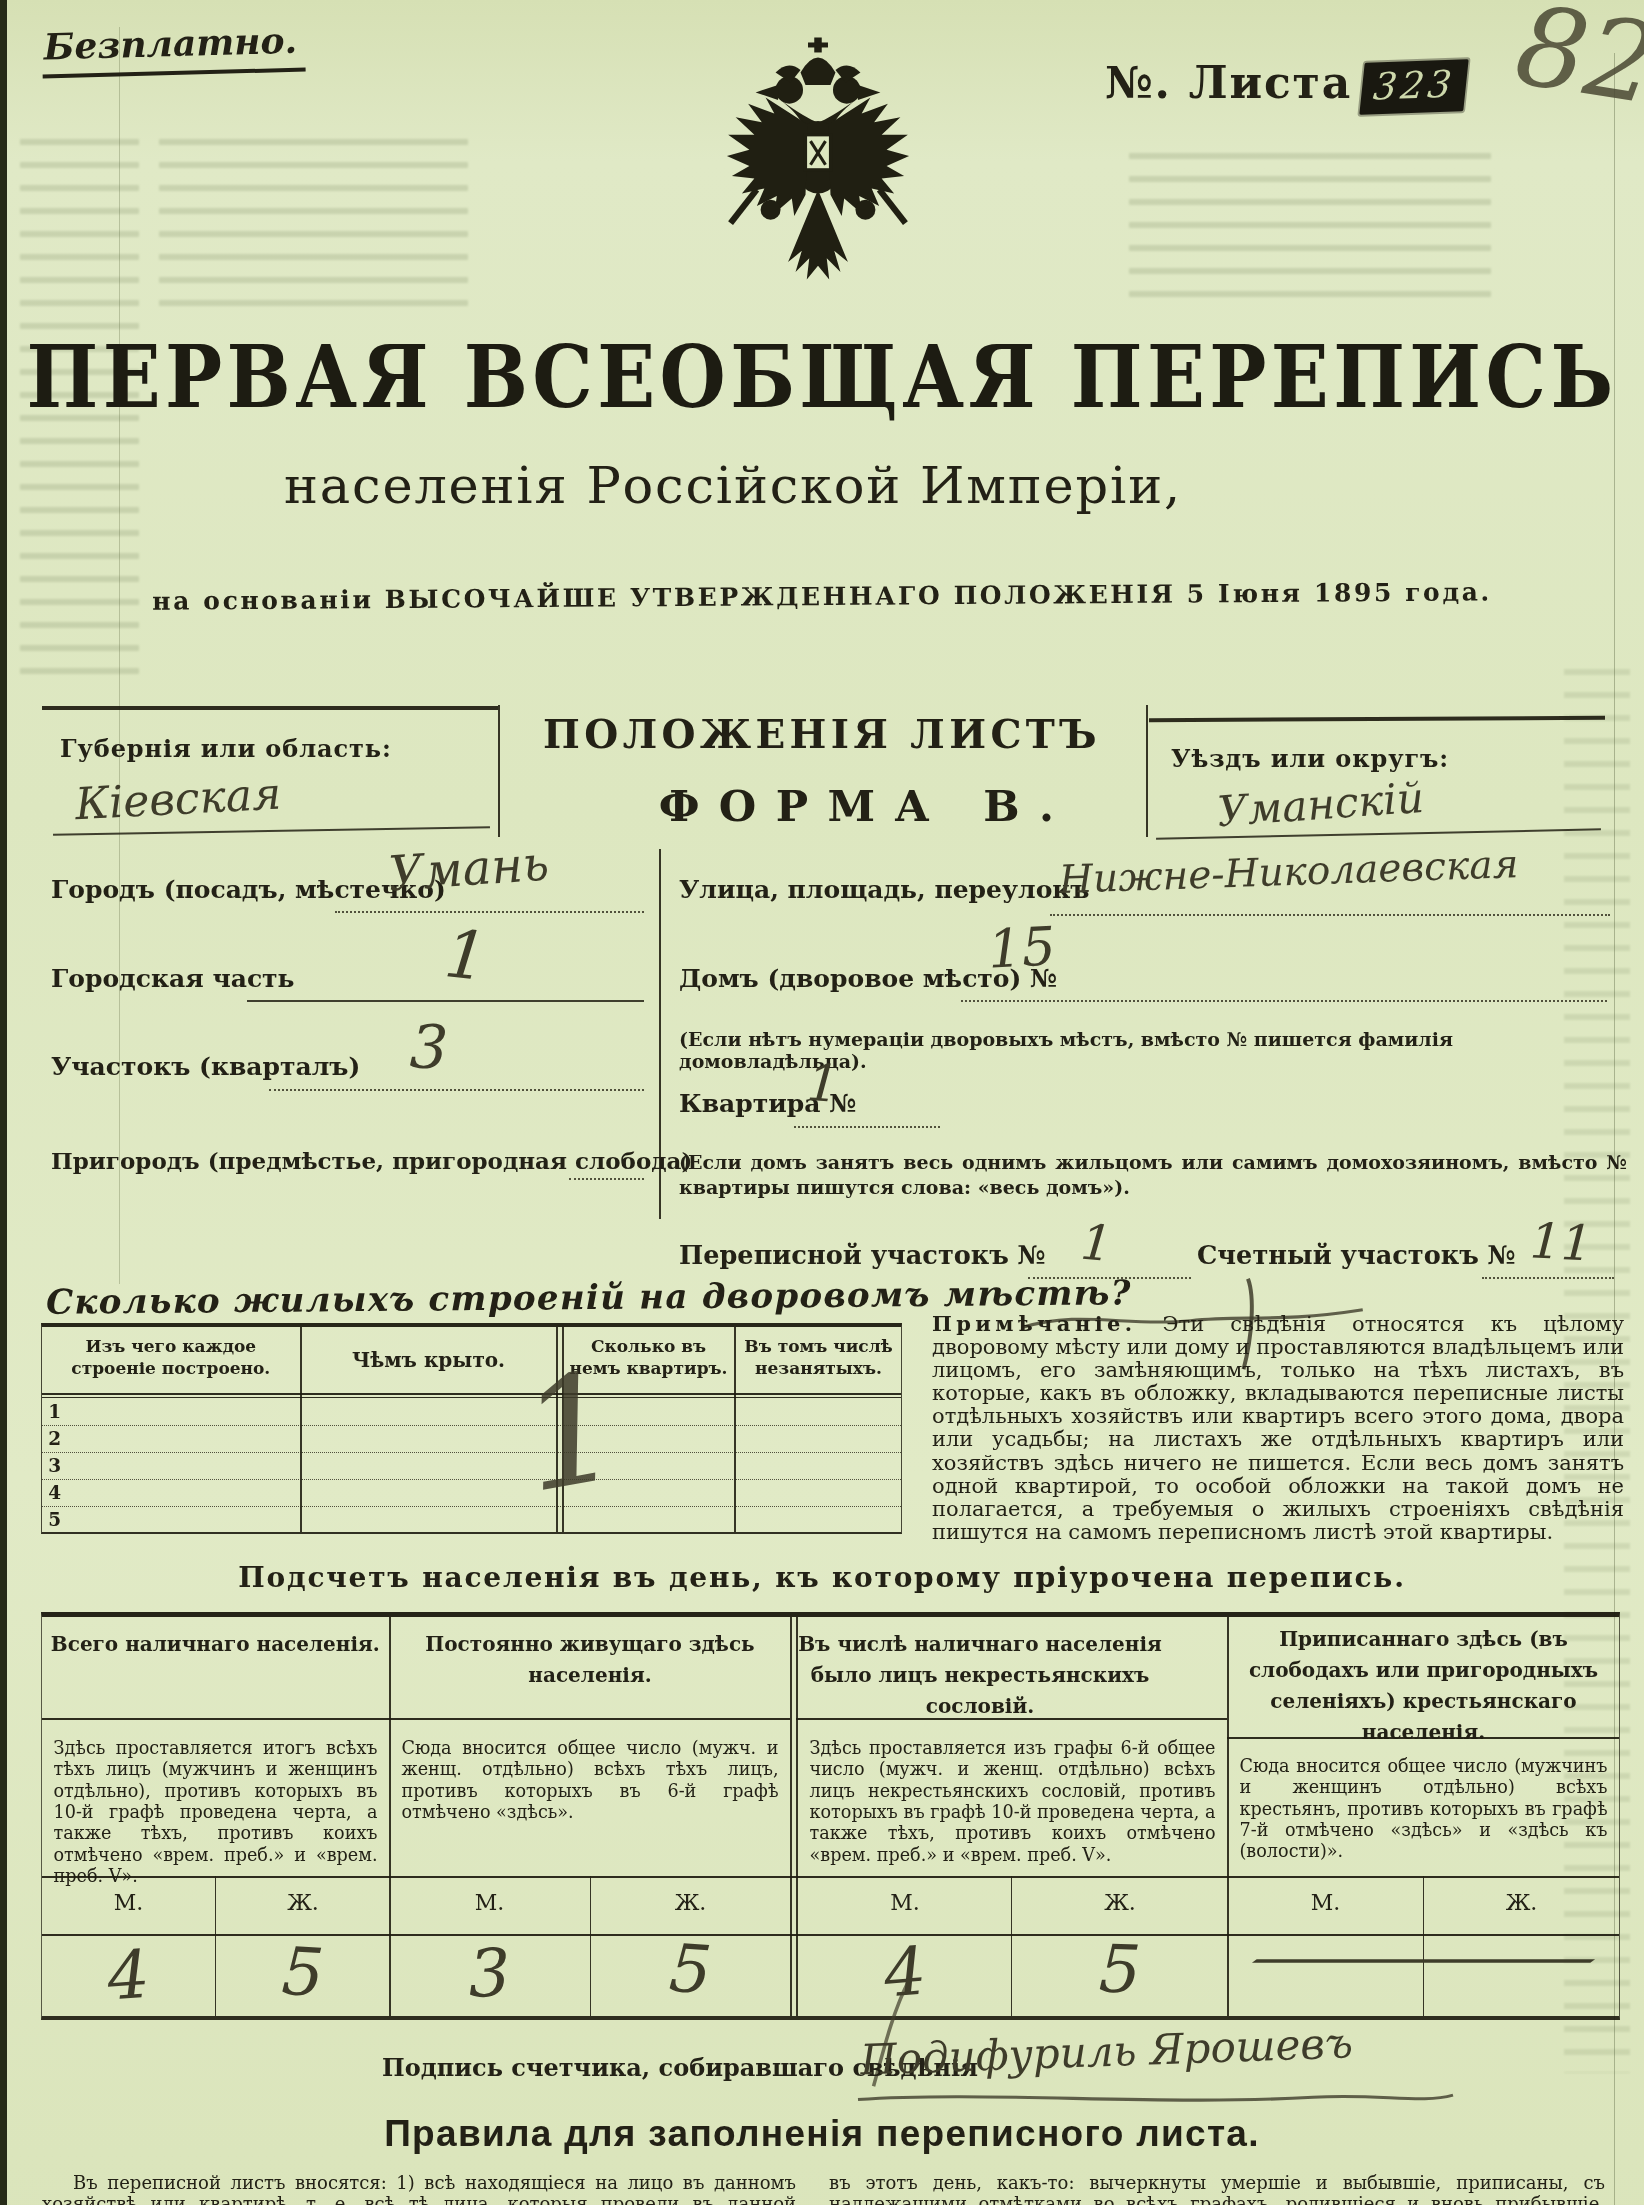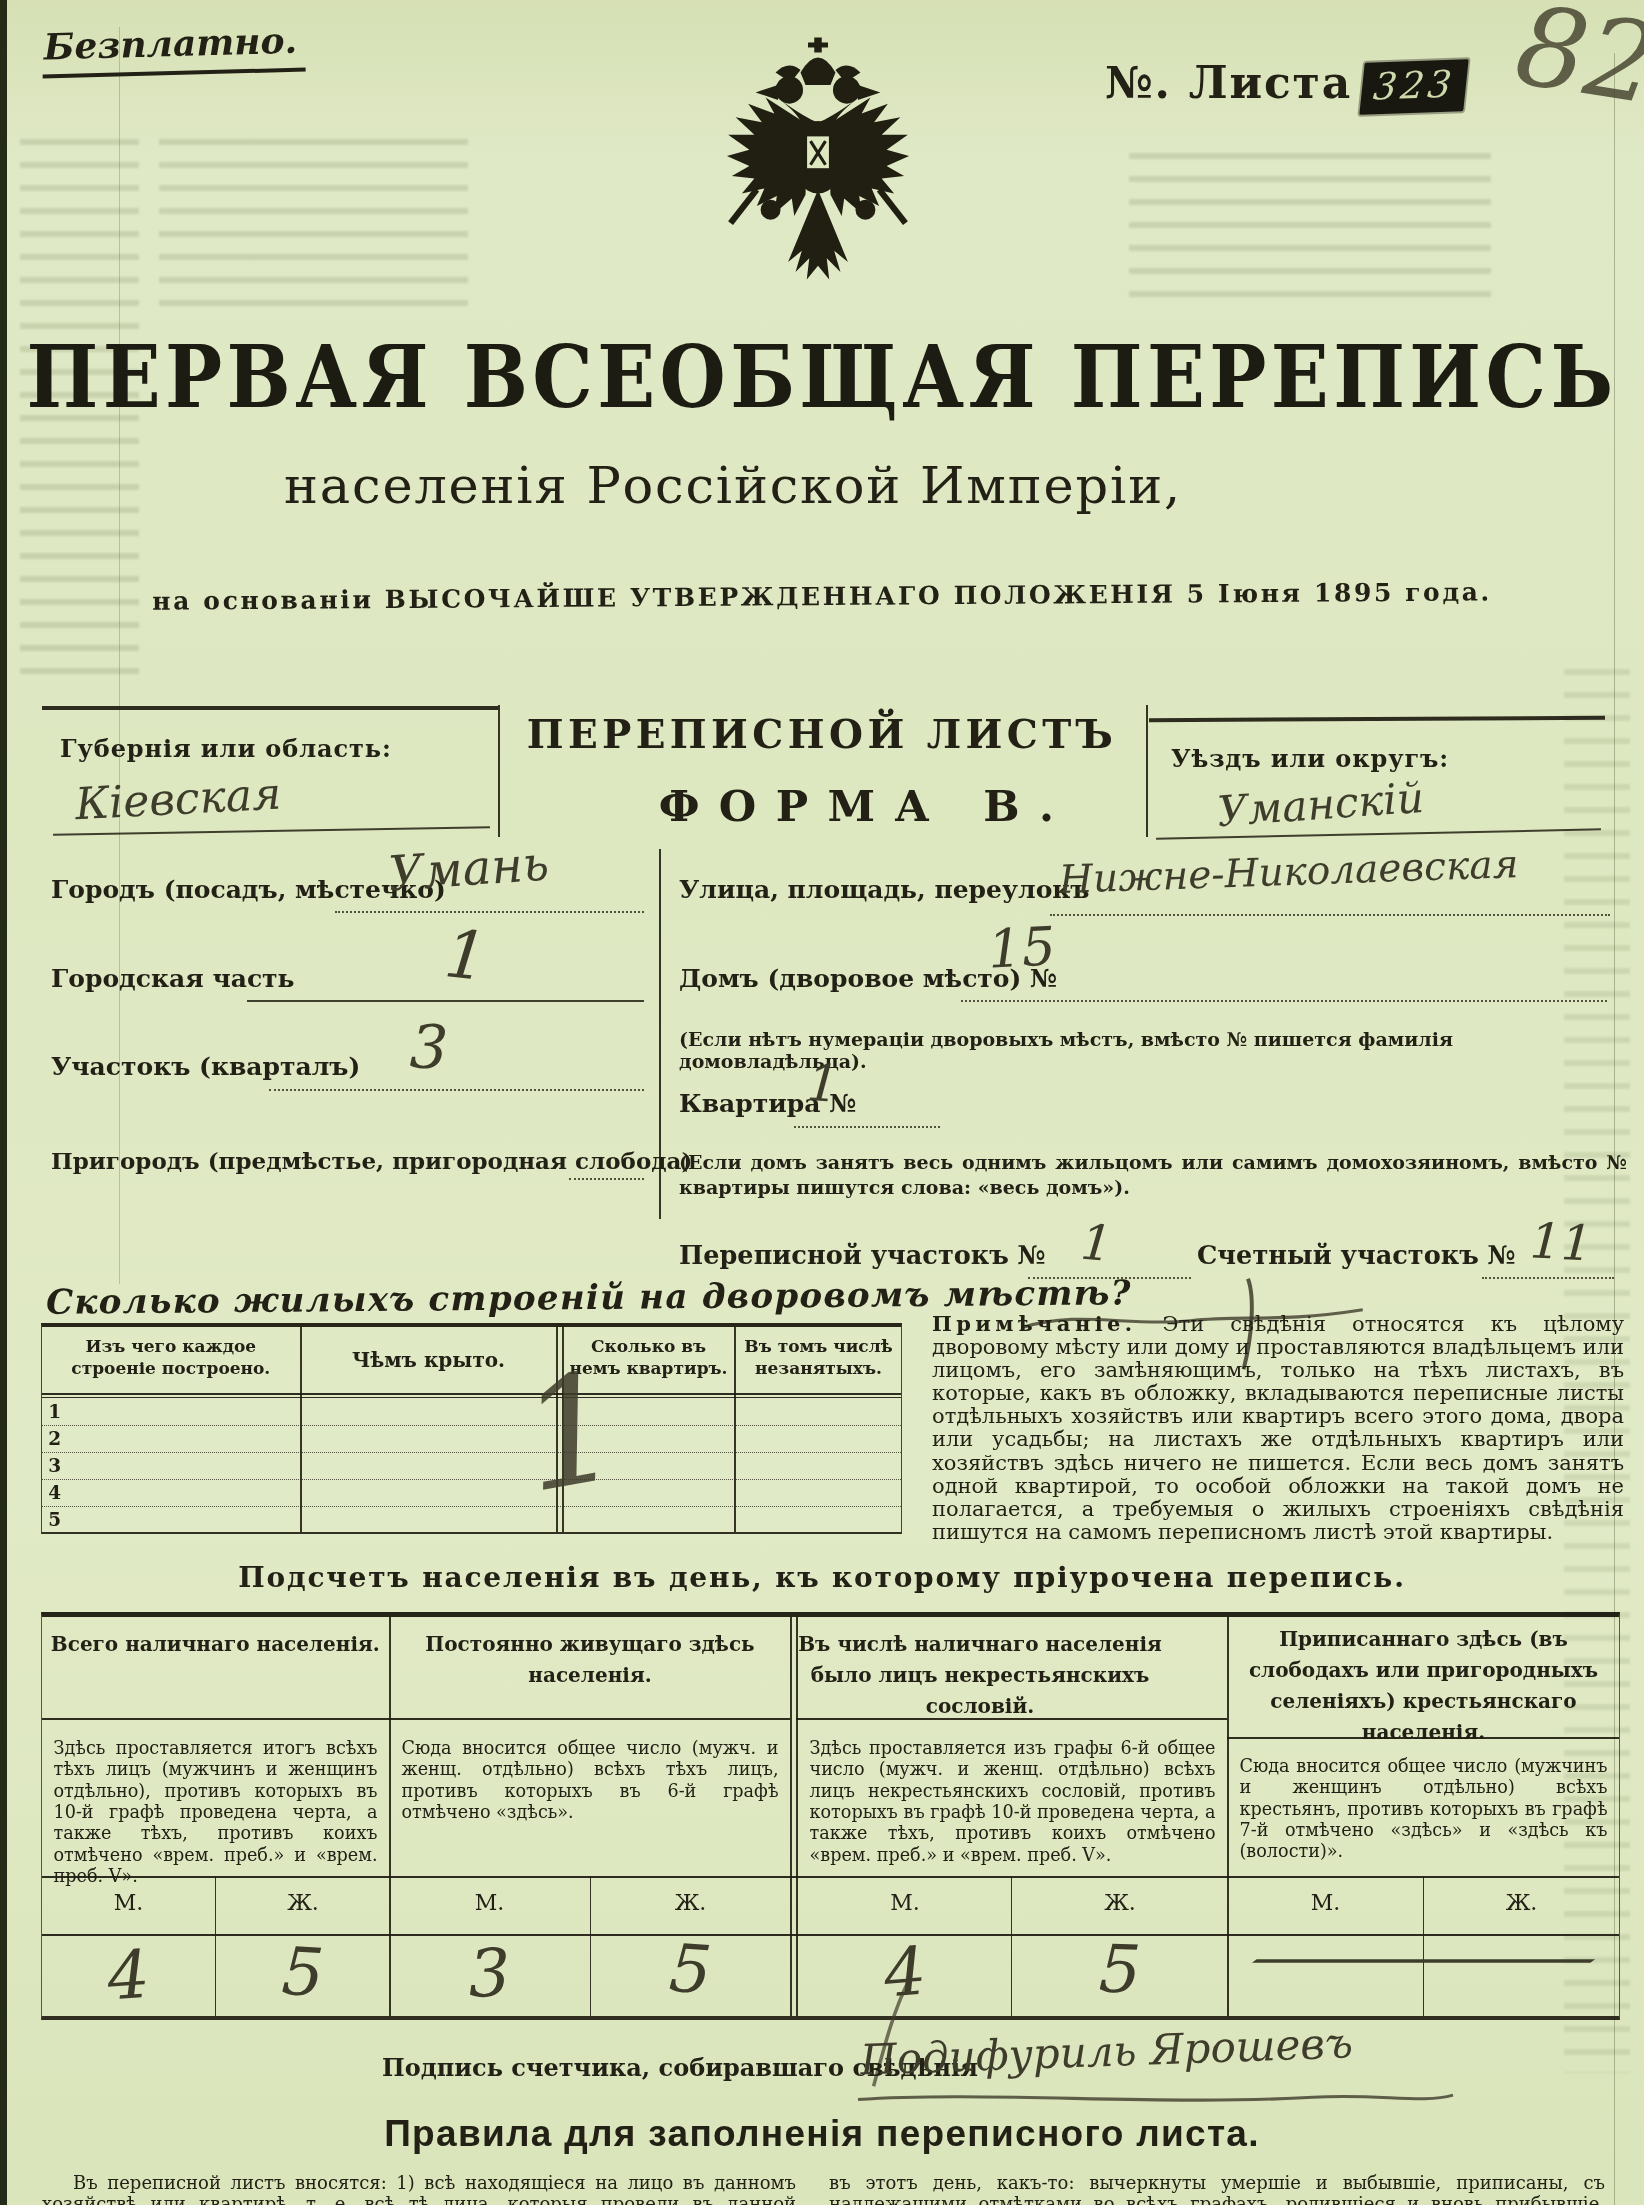--- a/index.html
+++ b/index.html
@@ -92,21 +92,21 @@
 
   <div class="abs hline" style="left:42px;top:706px;width:456px;height:4px;"></div>
   <div class="abs hline" style="left:1149px;top:717px;width:456px;height:4px;transform:rotate(-0.3deg);"></div>
   <div class="abs vline" style="left:498px;top:705px;height:132px;"></div>
   <div class="abs vline" style="left:1146px;top:705px;height:132px;"></div>
 
   <div class="abs b" style="left:60px;top:734px;font-size:24px;letter-spacing:0.9px;">Губернія или область:</div>
   <div class="abs hand" style="left:75px;top:773px;font-size:44px;transform:rotate(-3deg);">Кіевская</div>
   <div class="abs leader-solid" style="left:53px;top:830px;width:437px;transform:rotate(-1deg);"></div>
 
-  <div class="abs ctr b" style="left:498px;top:711px;width:648px;font-size:39px;letter-spacing:4.4px;">ПЕРЕПИСНОЙ ЛИСТЪ</div>
+  <div class="abs ctr b" style="left:498px;top:711px;width:648px;font-size:39px;letter-spacing:4.4px;">ПОЛОЖЕНІЯ ЛИСТЪ</div>
   <div class="abs ctr b" style="left:498px;top:781px;width:648px;font-size:43px;letter-spacing:19.4px;padding-left:44px;">ФОРМА В.</div>
 
   <div class="abs b" style="left:1171px;top:744px;font-size:24px;letter-spacing:0.9px;">Уѣздъ или округъ:</div>
   <div class="abs hand" style="left:1217px;top:780px;font-size:42px;transform:rotate(-4deg);">Уманскій</div>
   <div class="abs leader-solid" style="left:1156px;top:833px;width:445px;transform:rotate(-1.2deg);"></div>
 
   <div class="abs vline" style="left:659px;top:849px;height:370px;width:1.8px;"></div>
 
   <div class="abs b" style="left:51px;top:875px;font-size:25px;">Городъ (посадъ, мѣстечко)</div>
   <div class="abs leader-dot" style="left:335px;top:911px;width:309px;"></div>

